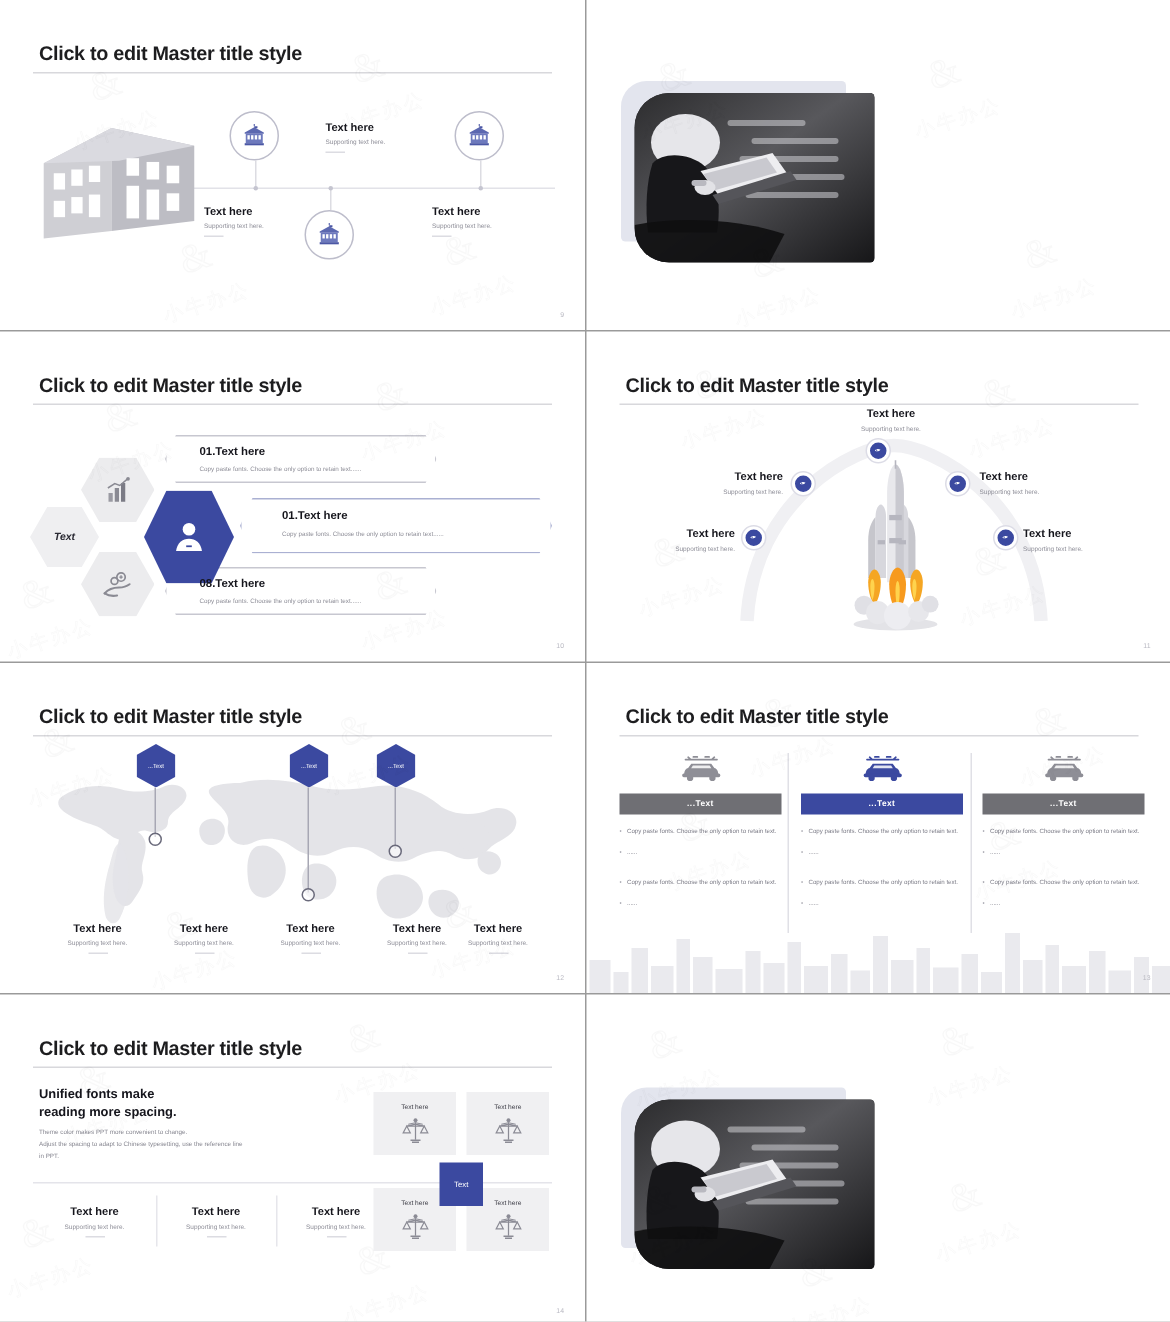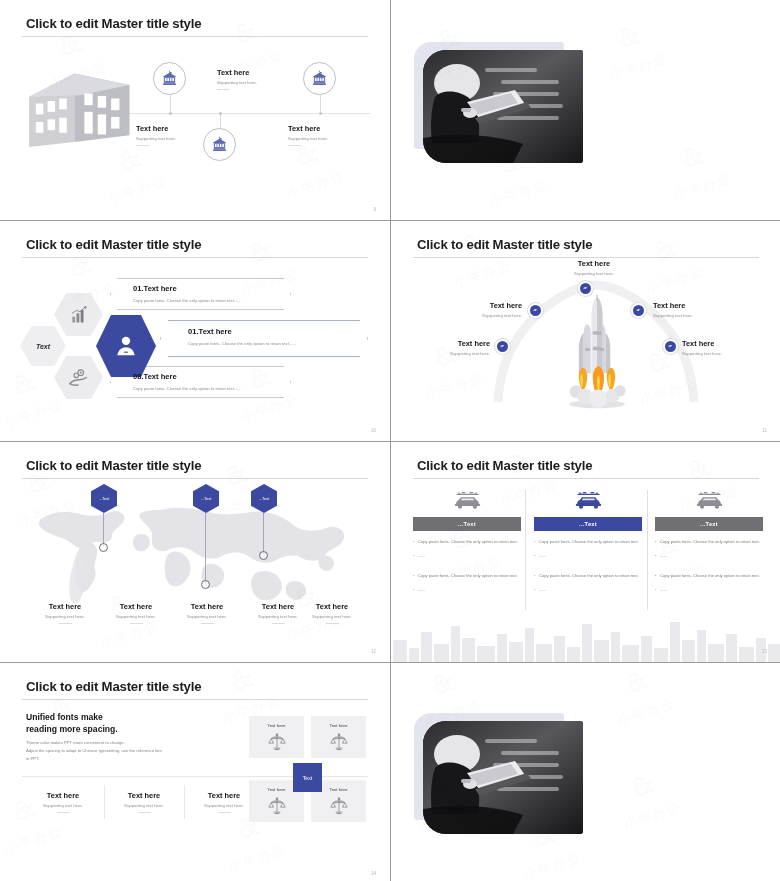--- a/index.html
+++ b/index.html
@@ -15,21 +15,21 @@
     grid-template-columns: 390px 390px;
     grid-template-rows: 220px 220px 220px 221px;
     background: #9a9a9a;
     gap: 1px;
   }
   .slide {
     position: relative;
     background: #ffffff;
     overflow: hidden;
   }
-  .slide-inner { position: absolute; inset: 0; }
+  .slide-inner { position: absolute; inset: 0; margin-top: 12px; }
 
   
   .wm { position: absolute; inset: 0; pointer-events: none; z-index: 30; opacity: .5; }
   .wm span {
     position: absolute;
     font-size: 26px;
     color: transparent;
     -webkit-text-stroke: 1px rgba(0,0,0,.055);
     font-family: "Liberation Serif", serif;
     transform: rotate(-18deg);

